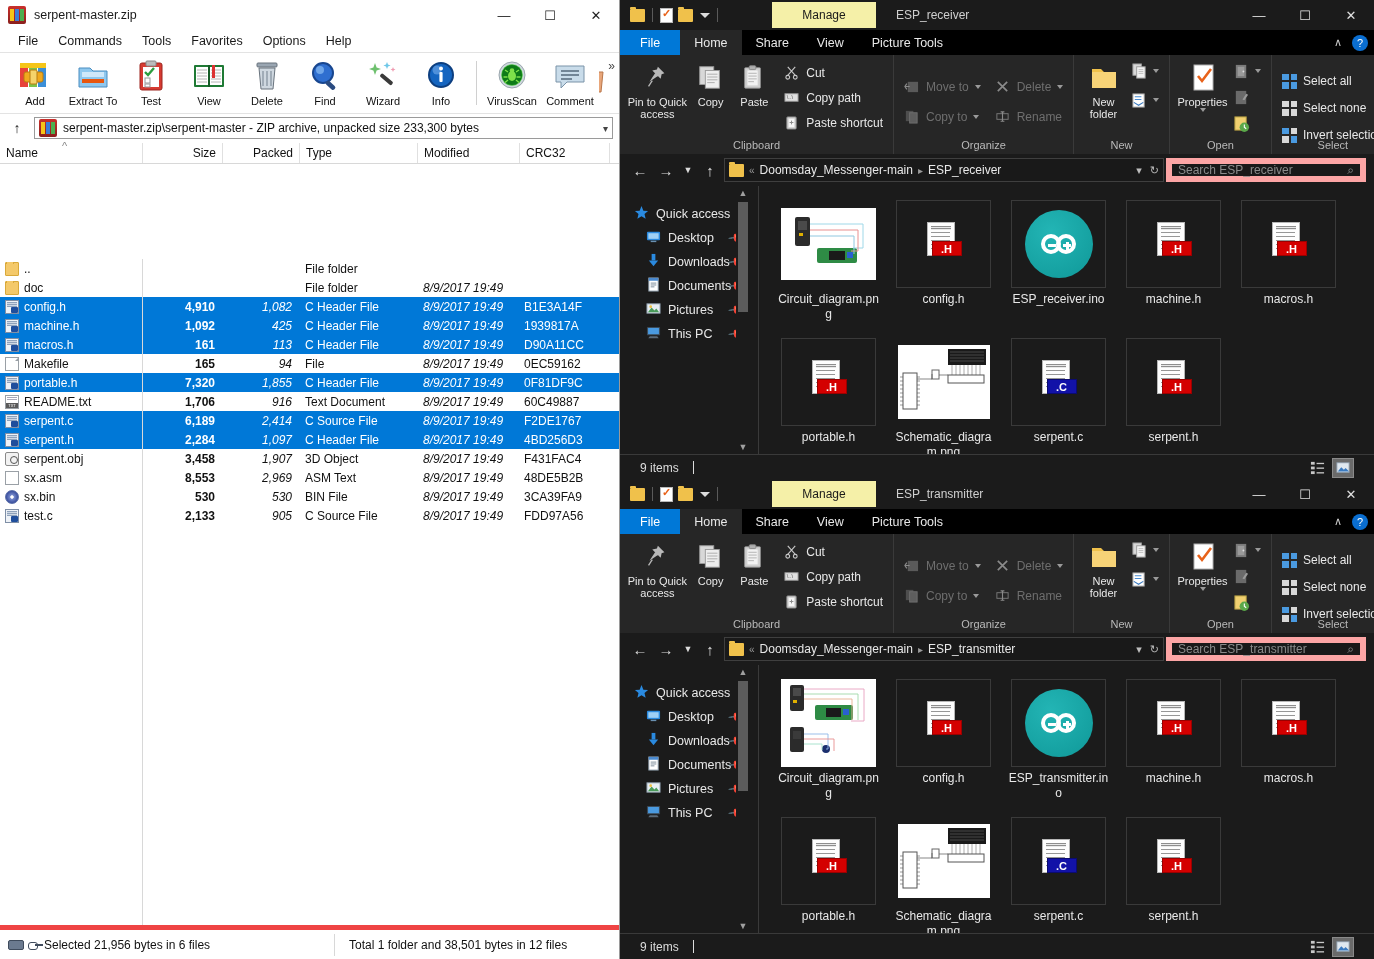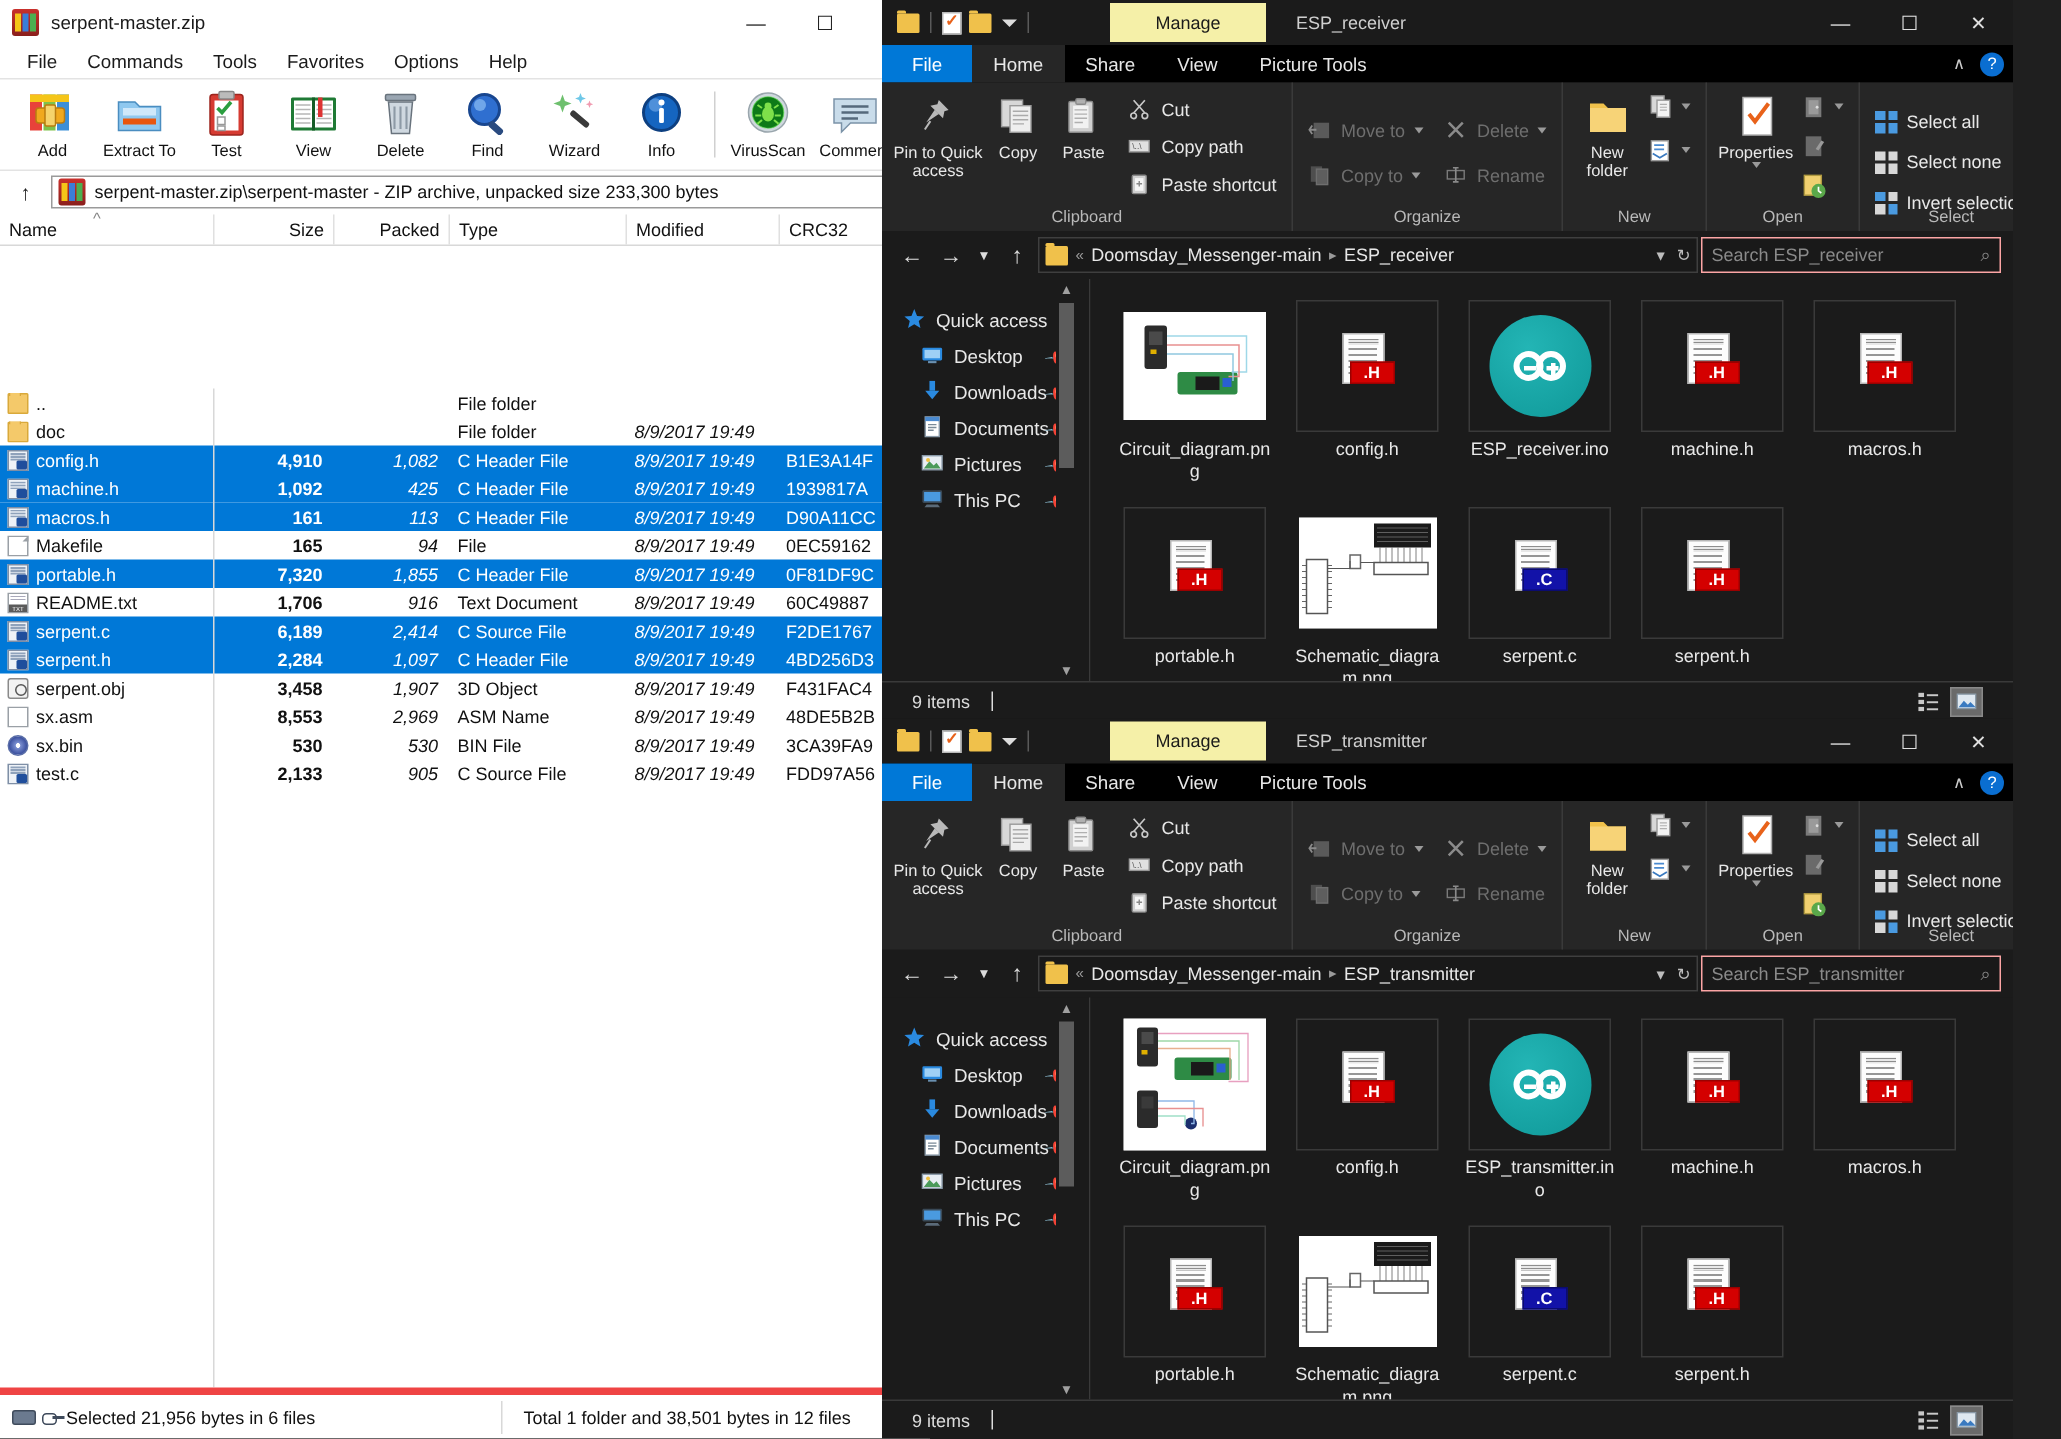--- a/index.html
+++ b/index.html
@@ -86,21 +86,21 @@
   .wr-st-2 { width:16px; height:11px; position:relative; }
   .wr-st-2::before{content:"";position:absolute;left:0;top:3px;width:8px;height:6px;
     border:1.5px solid #3f4b5c;border-radius:3px;}
   .wr-st-2::after{content:"";position:absolute;left:7px;top:5px;width:8px;height:1.5px;
     background:#3f4b5c;}
   .wr-st-sel { flex:0 0 290px; }
   .wr-st-sep { width:1px; height:22px; background:#d8d8d8; }
   .wr-st-total { padding-left:14px; }
 
   
-  .exp { position:absolute; left:588px; width:754px; background:#1b1b1b;
+  .exp { position:absolute; left:620px; width:754px; background:#1b1b1b;
     color:#e8e8e8; overflow:hidden; }
   .exp.top { top:0; height:480px; }
   .exp.bot { top:479px; height:480px; }
   .ex-title { height:30px; background:#1b1b1b; display:flex; align-items:center; }
   .qat { display:flex; align-items:center; gap:5px; padding-left:10px; }
   .qat .bar { width:1px; height:14px; background:#5a5a5a; margin:0 2px; }
   .q-folder { width:15px; height:13px; background:#f0c14b; border-radius:1px; position:relative; }
   .q-folder::before{content:"";position:absolute;left:0;top:-2px;width:6px;height:2px;
     background:#f0c14b;border-radius:1px 1px 0 0;}
   .q-prop { width:13px; height:15px; background:#fff; border:1px solid #b9b9b9;
@@ -152,21 +152,21 @@
   .ex-addr { height:32px; display:flex; align-items:center; gap:2px; padding:0 8px;
     background:#1b1b1b; }
   .navbtn { width:24px; height:24px; display:flex; align-items:center;
     justify-content:center; color:#dcdcdc; font-size:15px; }
   .navbtn.sm { width:16px; font-size:9px; }
   .crumbbox { flex:1; height:24px; border:1px solid #3f3f3f; background:#191919;
     display:flex; align-items:center; padding:0 4px; gap:5px; font-size:12px;
     color:#e8e8e8; }
   .crumbbox .sep { color:#9a9a9a; font-size:10px; }
   .crumbbox .tail { margin-left:auto; display:flex; gap:8px; color:#bdbdbd; font-size:11px; }
-  .searchbox { width:200px; height:24px; border:1px solid #fca5a5; background:#191919;
+  .searchbox { width:200px; height:24px; border:6px solid #fca5a5; background:#191919;
     display:flex; align-items:center; padding:0 6px; font-size:12px; color:#8a8a8a; }
   .searchbox .sp { flex:1; }
   .ex-body { display:flex; position:relative; }
   .navpane { width:138px; position:relative; padding-top:16px; background:#1b1b1b; }
   .navitem { height:24px; display:flex; align-items:center; gap:7px; padding-left:26px;
     font-size:12.5px; color:#e8e8e8; position:relative; }
   .navitem.root { padding-left:14px; }
   .pin { position:absolute; right:14px; color:#9a9a9a; font-size:11px;
     transform:rotate(40deg); }
   .nav-scroll { position:absolute; right:8px; top:0; bottom:0; width:14px;
@@ -524,21 +524,21 @@
           <div class="wr-c-mod">8/9/2017 19:49</div>
           <div class="wr-c-crc">F431FAC4</div>
         </div>
         <div class="wr-row">
           <div class="wr-c-name">
             <span class="fi fi-asm"></span>
             <span>sx.asm</span>
           </div>
           <div class="wr-c-size">8,553</div>
           <div class="wr-c-packed">2,969</div>
-          <div class="wr-c-type">ASM Name</div>
+          <div class="wr-c-type">ASM Text</div>
           <div class="wr-c-mod">8/9/2017 19:49</div>
           <div class="wr-c-crc">48DE5B2B</div>
         </div>
         <div class="wr-row">
           <div class="wr-c-name">
             <span class="fi fi-bin"></span>
             <span>sx.bin</span>
           </div>
           <div class="wr-c-size">530</div>
           <div class="wr-c-packed">530</div>

